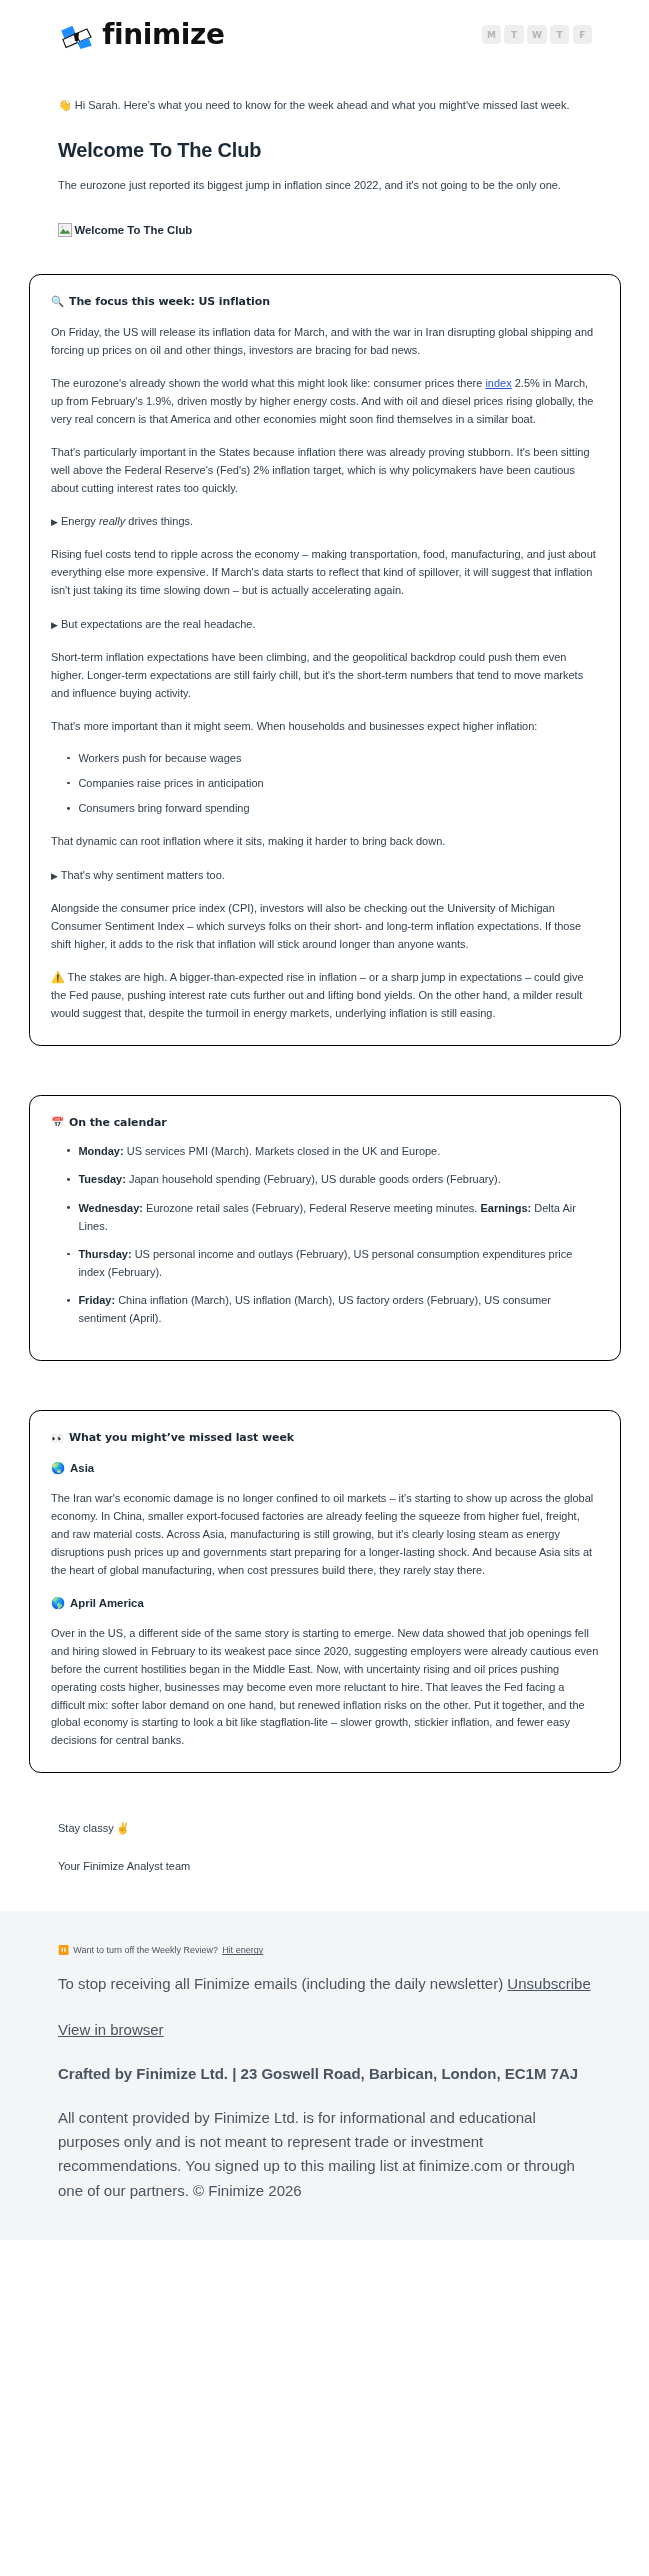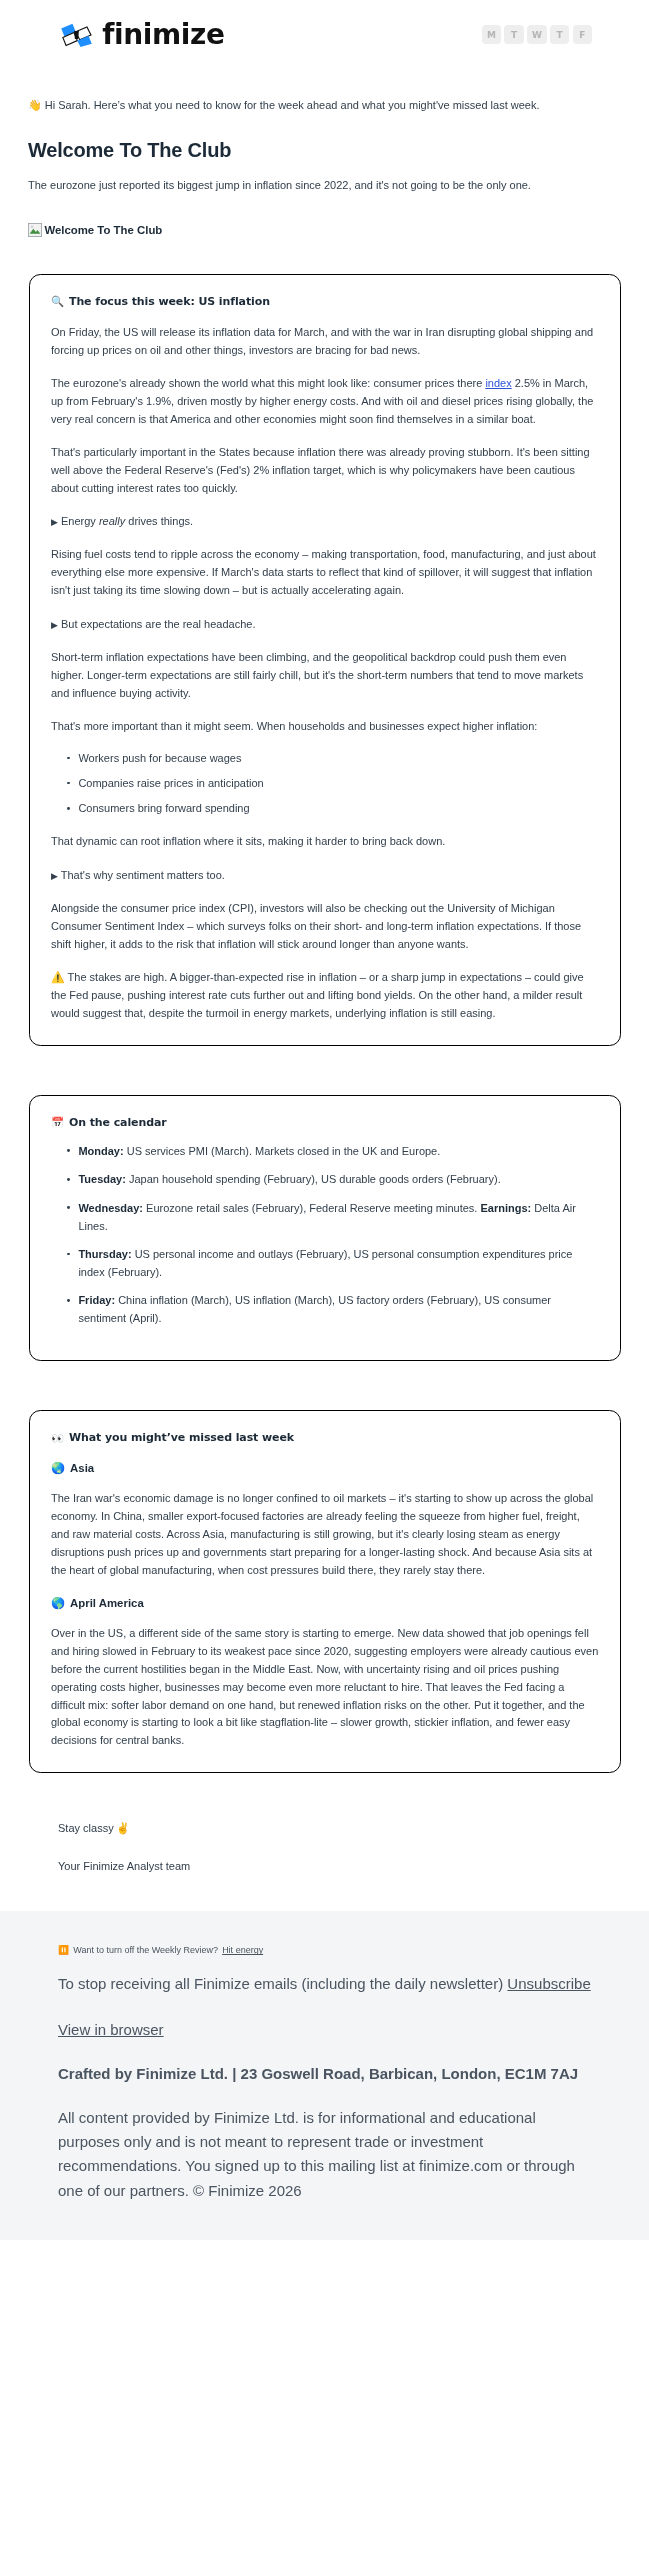--- a/index.html
+++ b/index.html
@@ -13,21 +13,21 @@
   }
   .wrap { width: 650px; margin: 0 auto; background: #fff; }
 
   
   .masthead {
     display: flex;
     align-items: center;
     justify-content: space-between;
     padding: 21px 58px 0 58px;
   }
-  .brand { display: flex; gap: 7.3px; }
+  .brand { display: flex; align-items: flex-end; gap: 7.3px; }
   .brand-mark { width: 37px; height: 28px; flex: none; display: block; }
   .brand-word {
     font-family: "DejaVu Sans", sans-serif;
     font-weight: bold;
     font-size: 28px;
     letter-spacing: -0.4px;
     color: #111111;
     line-height: 1;
     padding-bottom: 1.6px;
   }
@@ -37,21 +37,21 @@
     background: #eeeeee;
     border-radius: 4px;
     color: #b5b5b5;
     font-size: 9px;
     font-weight: bold;
     display: flex; align-items: center; justify-content: center;
     font-family: "DejaVu Sans", sans-serif;
   }
 
   
-  .body-area { padding: 0 28px; margin-top: 46px; }
+  .body-area { padding: 0 58px; margin-top: 46px; }
   .greeting {
     font-size: 11px;
     line-height: 1.62;
     margin: 24px 0 0 0;
     color: #33404d;
   }
   h1.headline {
     font-size: 20px;
     font-weight: bold;
     color: #1c2a38;

